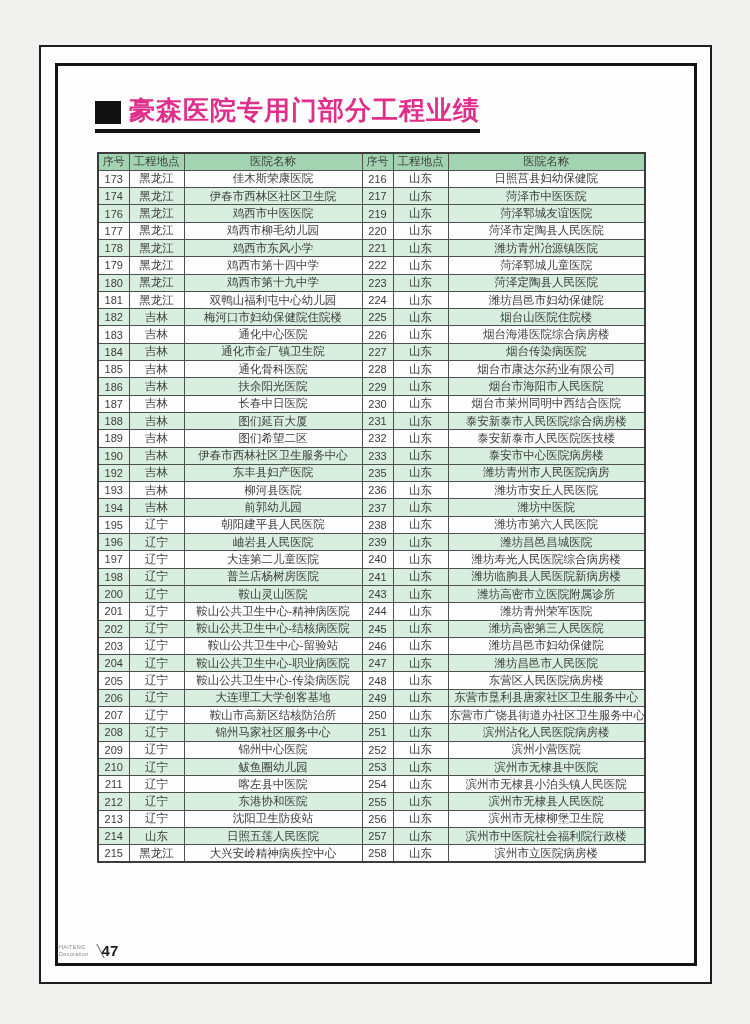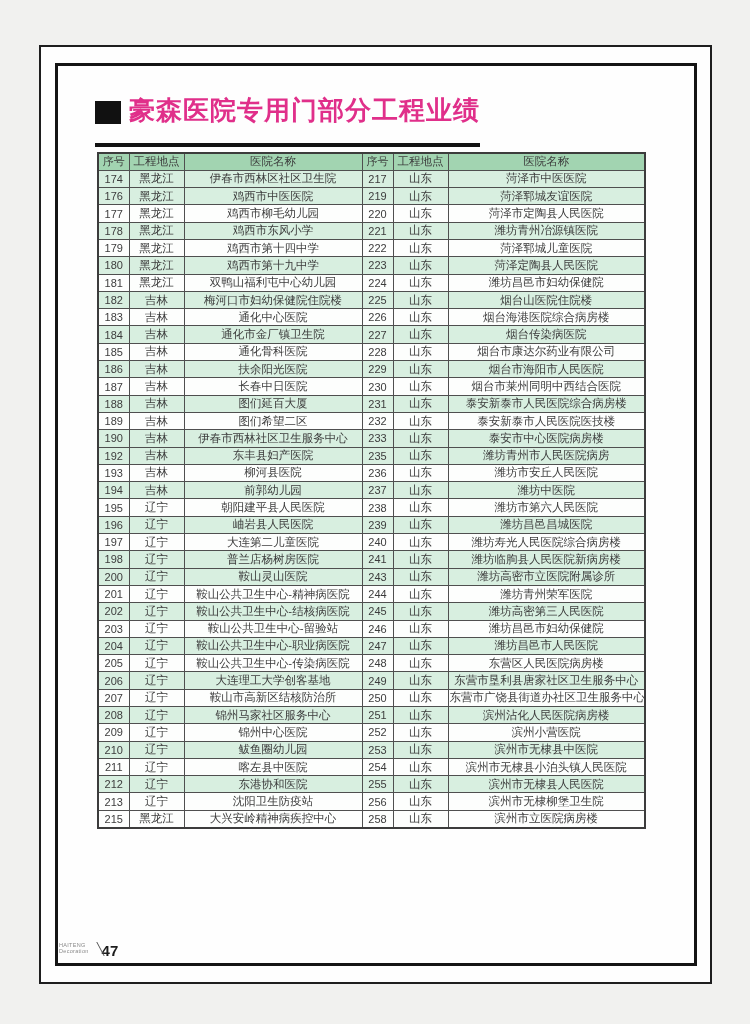--- a/index.html
+++ b/index.html
@@ -16,21 +16,21 @@
     border:2px solid #1e1e1e; background:#fefefe;
   }
   .inner-frame {
     position:absolute; left:55px; top:63px; width:642px; height:903px;
     border:3px solid #141414; background:#fefefe;
   }
   .title-block {
     position:absolute; left:95px; top:97px;
     display:flex; align-items:flex-end;
     border-bottom:4px solid #121212;
-    padding-bottom:19px;
+    padding-bottom:5px;
   }
   .title-bullet {
     width:26px; height:23px; background:#111; margin-right:8px;
     flex:0 0 auto;
   }
   .title-text {
     font-size:26px; font-weight:bold; color:#e02f8a;
     letter-spacing:1px; line-height:1.05; white-space:nowrap;
   }
   .perf-table {
@@ -49,21 +49,21 @@
   .perf-table thead th { background:#a2d4b1; }
   .perf-table tr.alt td { background:#d8efe0; }
   .perf-table tr:not(.alt) td { background:#fdfefd; }
   .perf-table { border:2px solid #3c3c3c; }
   .col-num   { width:31px; font-size:11px; }
   .col-loc   { width:55px; }
   .col-name  { width:178px; }
   .col-name2 { width:197px; }
   .footer {
     position:absolute; left:59px; top:942px;
-    display:flex; 
+    display:flex; align-items:center;
   }
   .brand { display:flex; flex-direction:column; line-height:1.1; }
   .brand span { font-size:5.5px; color:#8a8a8a; letter-spacing:0.3px; }
   .brand-slash {
     width:10px; height:14px; margin:0 1px 0 2px;
     border-right:1px solid #555; transform:skewX(28deg);
   }
   .page-number { font-size:15px; font-weight:bold; color:#1c1c1c; }
 </style>
 </head>
@@ -82,20 +82,28 @@
     <tr>
       <th class="col-num">序号</th>
       <th class="col-loc">工程地点</th>
       <th class="col-name">医院名称</th>
       <th class="col-num">序号</th>
       <th class="col-loc">工程地点</th>
       <th class="col-name2">医院名称</th>
     </tr>
   </thead>
   <tbody>
+      <tr>
+        <td class="col-num">173</td>
+        <td class="col-loc">黑龙江</td>
+        <td class="col-name">佳木斯荣康医院</td>
+        <td class="col-num">216</td>
+        <td class="col-loc">山东</td>
+        <td class="col-name2">日照莒县妇幼保健院</td>
+      </tr>
       <tr class="alt">
         <td class="col-num">174</td>
         <td class="col-loc">黑龙江</td>
         <td class="col-name">伊春市西林区社区卫生院</td>
         <td class="col-num">217</td>
         <td class="col-loc">山东</td>
         <td class="col-name2">菏泽市中医医院</td>
       </tr>
       <tr class="alt">
         <td class="col-num">176</td>
@@ -377,20 +385,28 @@
         <td class="col-loc">山东</td>
         <td class="col-name2">滨州市无棣县人民医院</td>
       </tr>
       <tr>
         <td class="col-num">213</td>
         <td class="col-loc">辽宁</td>
         <td class="col-name">沈阳卫生防疫站</td>
         <td class="col-num">256</td>
         <td class="col-loc">山东</td>
         <td class="col-name2">滨州市无棣柳堡卫生院</td>
+      </tr>
+      <tr class="alt">
+        <td class="col-num">214</td>
+        <td class="col-loc">山东</td>
+        <td class="col-name">日照五莲人民医院</td>
+        <td class="col-num">257</td>
+        <td class="col-loc">山东</td>
+        <td class="col-name2">滨州市中医院社会福利院行政楼</td>
       </tr>
       <tr>
         <td class="col-num">215</td>
         <td class="col-loc">黑龙江</td>
         <td class="col-name">大兴安岭精神病疾控中心</td>
         <td class="col-num">258</td>
         <td class="col-loc">山东</td>
         <td class="col-name2">滨州市立医院病房楼</td>
       </tr>
     </tbody>

